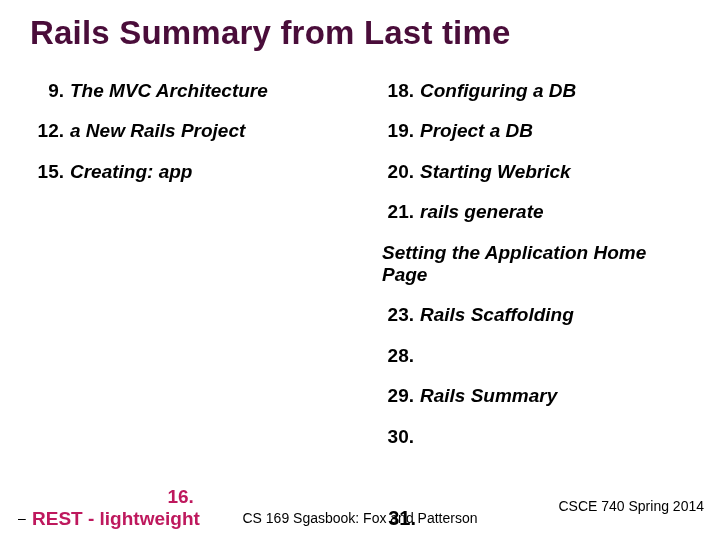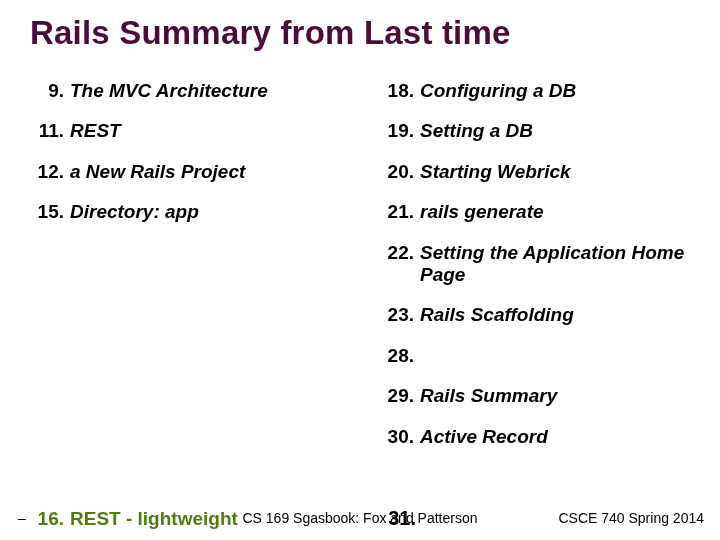--- a/index.html
+++ b/index.html
@@ -71,31 +71,32 @@
   .footer-center {
     position: absolute;
     left: 0;
     width: 720px;
     text-align: center;
     bottom: 0;
   }
   .footer-right {
     position: absolute;
     right: 16px;
-    bottom: 0;
+    bottom: 12px;
     margin-top: 28px;
   }
   .overlap-item {
     position: absolute;
     left: 32px;
     bottom: 10px;
     font-weight: bold;
     font-size: 19px;
-    color: #4d7c0f;
+    color: #be185d;
     display: flex;
+    flex-direction: column;
   }
   .overlap-num {
     min-width: 32px;
     text-align: right;
     padding-right: 6px;
   }
   .overlap-right {
     position: absolute;
     left: 384px;
     bottom: 10px;
@@ -113,68 +114,62 @@
   <div class="title">Rails Summary from Last time</div>
 
   <div class="cols">
 
     <div class="col">
       <div class="item">
         <div class="num">9.</div>
         <div class="txt">The MVC Architecture</div>
       </div>
       <div class="item">
-        <div class="num">11.</div>
-        <div class="txt">REST</div>
-      </div>
-      <div class="item">
         <div class="num">12.</div>
         <div class="txt">a New Rails Project</div>
       </div>
       <div class="item">
         <div class="num">15.</div>
-        <div class="txt">Directory: app</div>
+        <div class="txt">Creating: app</div>
       </div>
     </div>
 
     <div class="col">
       <div class="item">
         <div class="num">18.</div>
         <div class="txt">Configuring a DB</div>
       </div>
       <div class="item">
         <div class="num">19.</div>
-        <div class="txt">Setting a DB</div>
+        <div class="txt">Project a DB</div>
       </div>
       <div class="item">
         <div class="num">20.</div>
         <div class="txt">Starting Webrick</div>
       </div>
       <div class="item">
         <div class="num">21.</div>
         <div class="txt">rails generate</div>
       </div>
       <div class="item">
-        <div class="num">22.</div>
         <div class="txt">Setting the Application Home Page</div>
       </div>
       <div class="item">
         <div class="num">23.</div>
         <div class="txt">Rails Scaffolding</div>
       </div>
       <div class="item">
         <div class="num">28.</div>
       </div>
       <div class="item">
         <div class="num">29.</div>
         <div class="txt">Rails Summary</div>
       </div>
       <div class="item">
         <div class="num">30.</div>
-        <div class="txt">Active Record</div>
       </div>
     </div>
 
   </div>
 
   <div class="overlap-item">
     <div class="overlap-num">16.</div>
     <div>REST - lightweight</div>
   </div>
   <div class="overlap-right">

